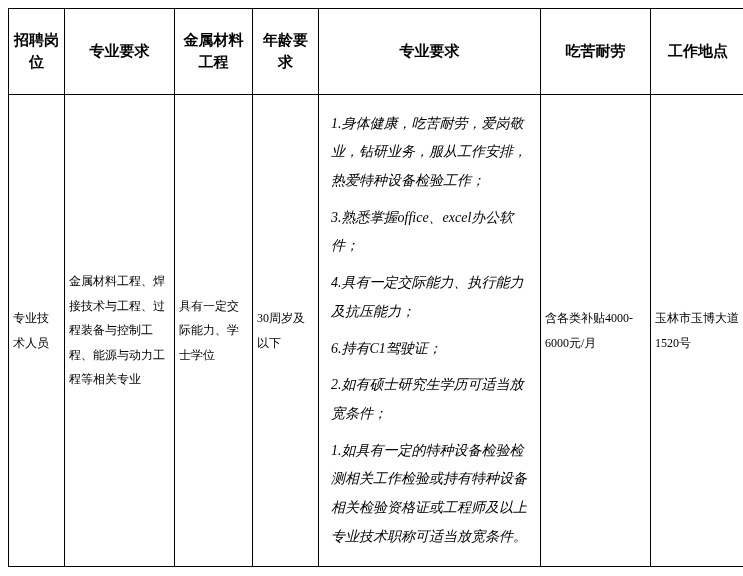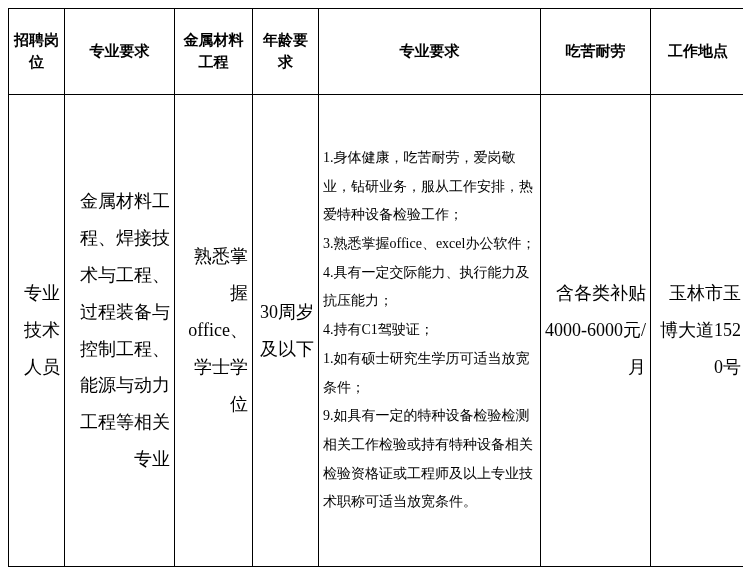--- a/index.html
+++ b/index.html
@@ -42,40 +42,41 @@
   }
   .col-post    { width: 56px; }
   .col-major   { width: 110px; }
   .col-degree  { width: 78px; }
   .col-age     { width: 66px; }
   .col-other   { width: 222px; }
   .col-salary  { width: 110px; }
   .col-place   { width: 95px; }
 
   td.cell {
-    font-size: 18px;
+    font-size: 12px;
     line-height: 2.05;
-    text-align: right;
+    text-align: left;
   }
   td.cell-other {
     font-size: 14px;
     line-height: 2.05;
     text-align: left;
     vertical-align: top;
     padding-top: 6px;
   }
   .req-list {
     margin: 0;
     padding: 0;
     list-style: none;
   }
   .req-list li {
-    margin: 0;
+    margin: 8px;
     padding: 0;
     text-indent: 0;
+    font-style: italic;
   }
   .salary-inner, .place-inner, .post-inner, .major-inner,
   .degree-inner, .age-inner {
     display: block;
   }
   .nowrapish {
     word-break: break-all;
     font-family: Liberation Serif, serif;
   }
 </style>
@@ -106,33 +107,33 @@
     </thead>
     <tbody>
       <tr>
         <td class="cell">
           <span class="post-inner">专业技术人员</span>
         </td>
         <td class="cell">
           <span class="major-inner">金属材料工程、焊接技术与工程、过程装备与控制工程、能源与动力工程等相关专业</span>
         </td>
         <td class="cell">
-          <span class="degree-inner">熟悉掌握office、学士学位</span>
+          <span class="degree-inner">具有一定交际能力、学士学位</span>
         </td>
         <td class="cell">
           <span class="age-inner">30周岁及以下</span>
         </td>
         <td class="cell-other">
           <ul class="req-list">
             <li>1.身体健康，吃苦耐劳，爱岗敬业，钻研业务，服从工作安排，热爱特种设备检验工作；</li>
             <li>3.熟悉掌握office、excel办公软件；</li>
             <li>4.具有一定交际能力、执行能力及抗压能力；</li>
-            <li>4.持有C1驾驶证；</li>
-            <li>1.如有硕士研究生学历可适当放宽条件；</li>
-            <li>9.如具有一定的特种设备检验检测相关工作检验或持有特种设备相关检验资格证或工程师及以上专业技术职称可适当放宽条件。</li>
+            <li>6.持有C1驾驶证；</li>
+            <li>2.如有硕士研究生学历可适当放宽条件；</li>
+            <li>1.如具有一定的特种设备检验检测相关工作检验或持有特种设备相关检验资格证或工程师及以上专业技术职称可适当放宽条件。</li>
           </ul>
         </td>
         <td class="cell">
           <span class="salary-inner">含各类补贴4000-6000元/月</span>
         </td>
         <td class="cell">
           <span class="place-inner nowrapish">玉林市玉博大道1520号</span>
         </td>
       </tr>
     </tbody>

